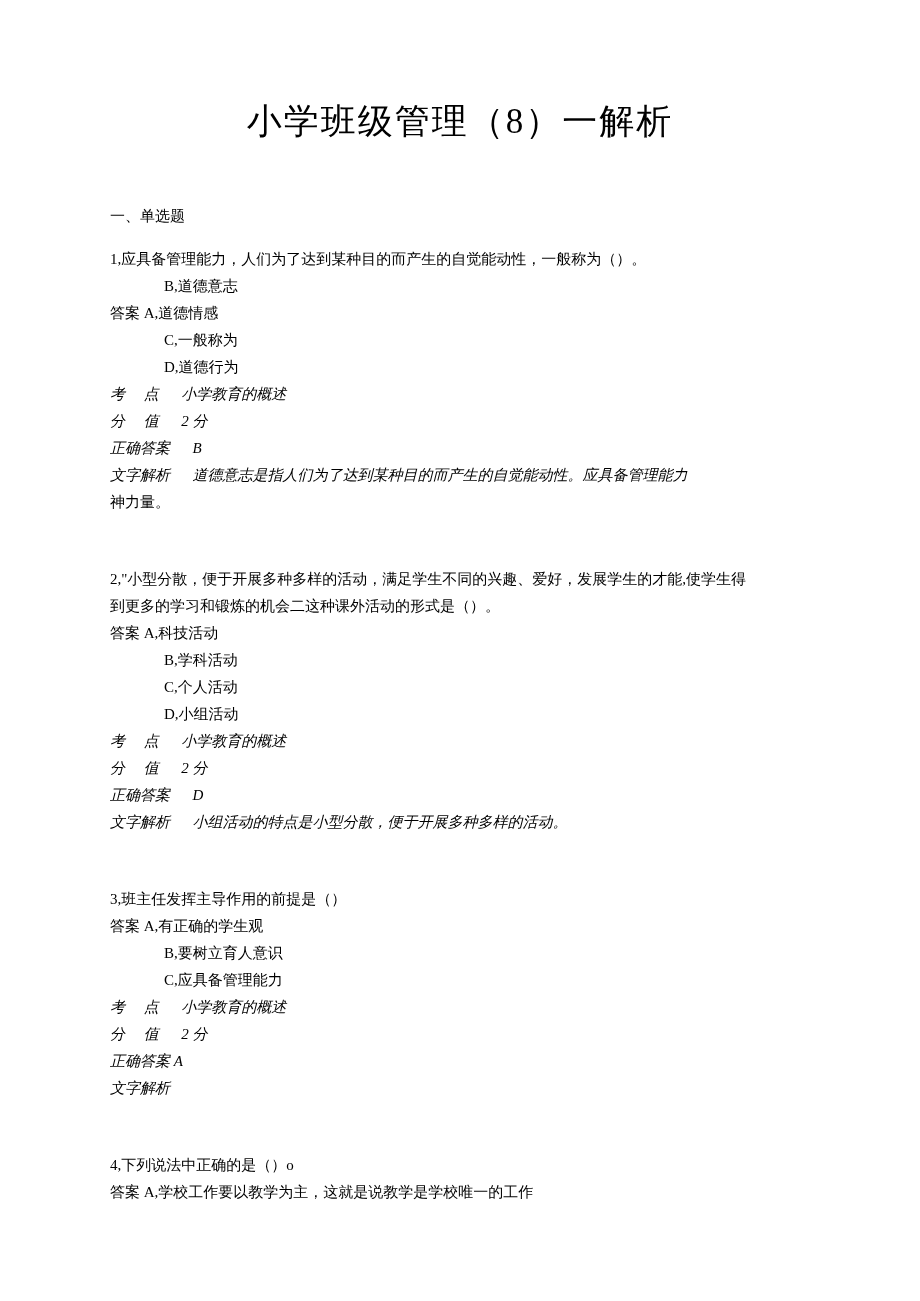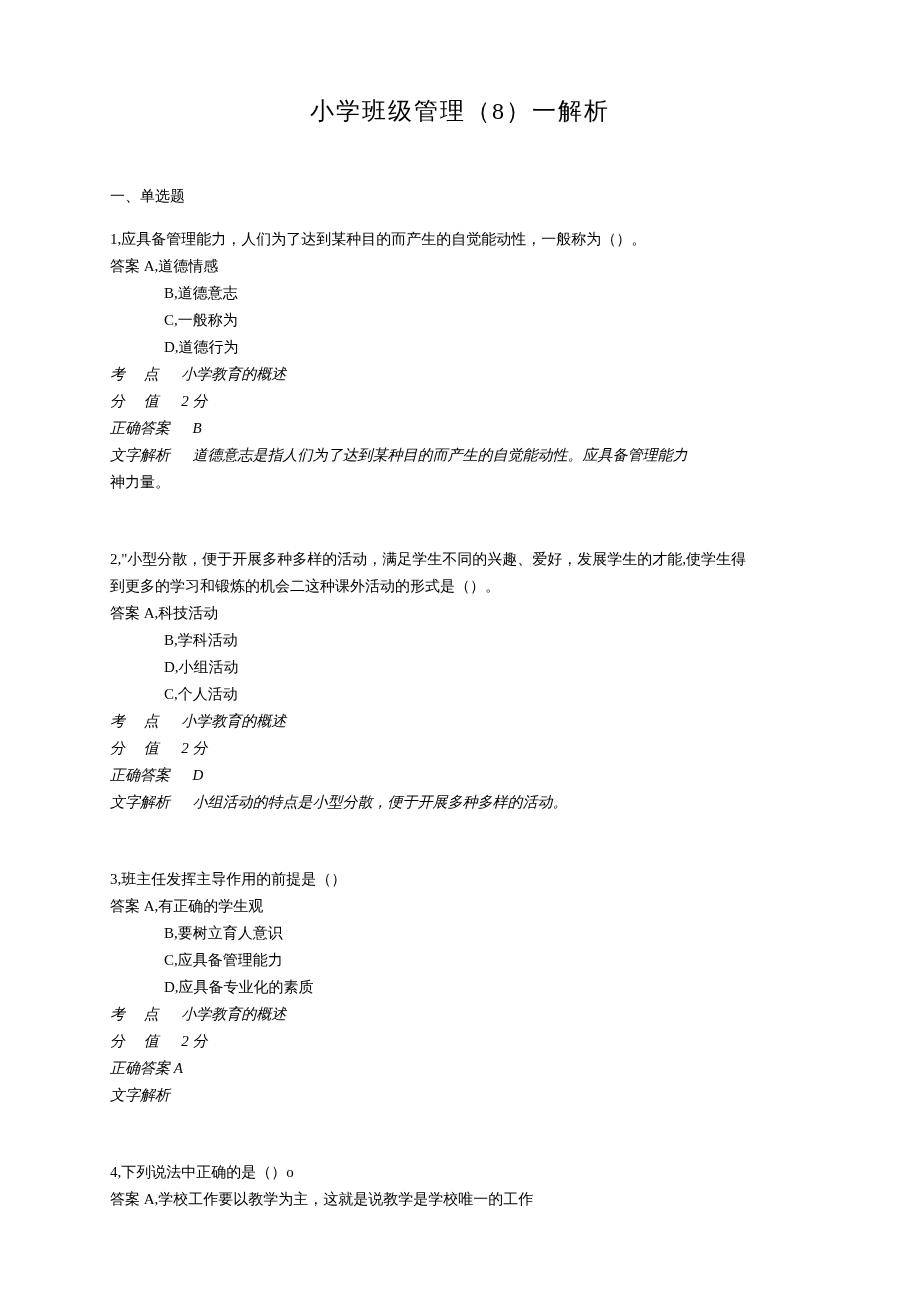--- a/index.html
+++ b/index.html
@@ -8,21 +8,21 @@
       line-height: 1.8;
       color: #000;
       background: #fff;
       margin: 0;
       padding: 90px 110px 60px 110px;
       width: 920px;
       box-sizing: border-box;
     }
     .title {
       text-align: center;
-      font-size: 24px;
+      font-size: 35px;
       font-weight: normal;
       margin-bottom: 50px;
       letter-spacing: 2px;
     }
     .section-header {
       margin-bottom: 16px;
     }
     .question-block {
       margin-bottom: 50px;
     }
@@ -46,22 +46,22 @@
   </style>
 </head>
 <body>
 
 <div class="title">小学班级管理（8）一解析</div>
 
 <div class="section-header">一、单选题</div>
 
 <div class="question-block">
   <p class="line"><span>1,</span><span>应具备管理能力，人们为了达到某种目的而产生的自觉能动性，一般称为（）。</span></p>
+  <p class="line indent">B,道德意志</p>
   <p class="line"><span>答案 A,</span><span>道德情感</span></p>
-  <p class="line indent">B,道德意志</p>
   <p class="line indent">C,一般称为</p>
   <p class="line indent">D,道德行为</p>
   <p class="line meta-row">
       <span class="meta-label">考     点</span>
       <span class="meta-value">      </span>
       <span>小学教育的概述</span>
     </p>
   <p class="line meta-row">
       <span class="meta-label">分     值</span>
       <span class="meta-value">      </span>
@@ -78,22 +78,22 @@
       <span>道德意志是指人们为了达到某种目的而产生的自觉能动性。应具备管理能力</span>
     </p>
   <p class="line">神力量。</p>
 </div>
 
 <div class="question-block">
   <p class="line">2,"小型分散，便于开展多种多样的活动，满足学生不同的兴趣、爱好，发展学生的才能,使学生得</p>
   <p class="line">到更多的学习和锻炼的机会二这种课外活动的形式是（）。</p>
   <p class="line"><span>答案 A,</span><span>科技活动</span></p>
   <p class="line indent">B,学科活动</p>
+  <p class="line indent">C,个人活动</p>
   <p class="line indent">D,小组活动</p>
-  <p class="line indent">C,个人活动</p>
   <p class="line meta-row">
       <span class="meta-label">考     点</span>
       <span class="meta-value">      </span>
       <span>小学教育的概述</span>
     </p>
   <p class="line meta-row">
       <span class="meta-label">分     值</span>
       <span class="meta-value">      </span>
       <span>2 分</span>
     </p>
@@ -107,21 +107,20 @@
       <span class="meta-value">      </span>
       <span>小组活动的特点是小型分散，便于开展多种多样的活动。</span>
     </p>
 </div>
 
 <div class="question-block">
   <p class="line"><span>3,</span><span>班主任发挥主导作用的前提是（）</span></p>
   <p class="line"><span>答案 A,</span><span>有正确的学生观</span></p>
   <p class="line indent">B,要树立育人意识</p>
   <p class="line indent">C,应具备管理能力</p>
-  <p class="line indent">D,应具备专业化的素质</p>
   <p class="line meta-row">
       <span class="meta-label">考     点</span>
       <span class="meta-value">      </span>
       <span>小学教育的概述</span>
     </p>
   <p class="line meta-row">
       <span class="meta-label">分     值</span>
       <span class="meta-value">      </span>
       <span>2 分</span>
     </p>

